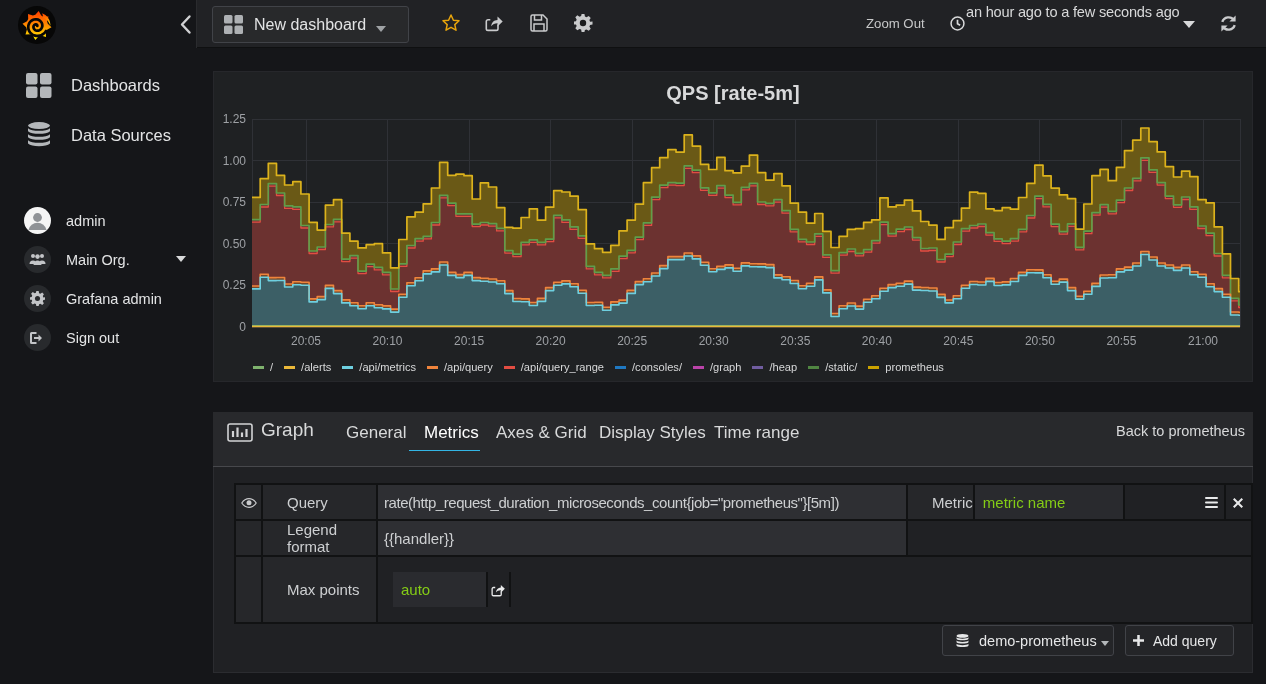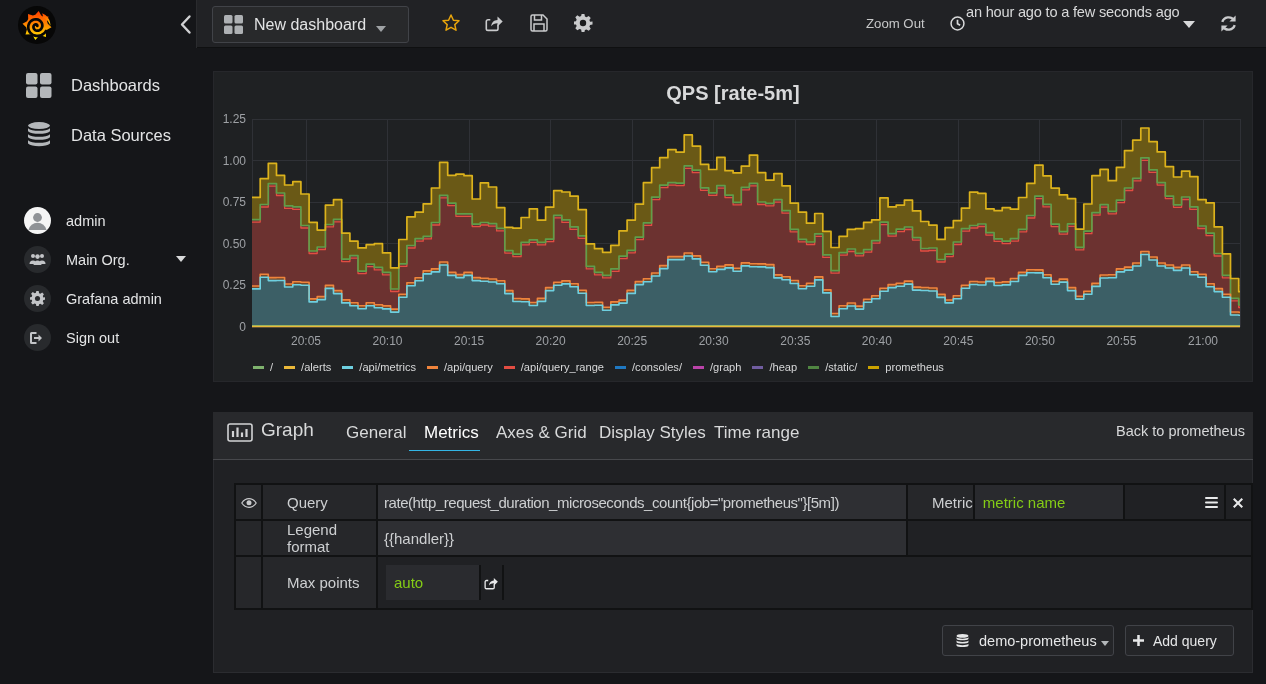--- a/index.html
+++ b/index.html
@@ -16,21 +16,21 @@
 .sidebar{position:absolute;left:0;top:49px;width:208px;height:635px;background:#151619}
 .sideitem{position:absolute;display:flex;align-items:center;color:#e3e4e5}
 .circ{width:27px;height:27px;border-radius:50%;display:flex;align-items:center;justify-content:center}
 .content{position:absolute;left:208px;top:49px;width:1058px;height:635px;background:#151619}
 .panel1{position:absolute;left:213px;top:71px;width:1040px;height:311px;background:#1f2123;box-shadow:inset 0 0 0 1px #26272b}
 .ptitle{position:absolute;left:0;top:11px;width:1040px;text-align:center;font-weight:bold;font-size:20px;color:#d8d9da}
 .legend{position:absolute;left:40px;top:290px;display:flex;font-size:11.1px;color:#d8d9da}
 .li{display:flex;align-items:center;margin-right:11px}
 .li i{display:inline-block;width:11px;height:3px;margin-right:6px}
 .panel2{position:absolute;left:213px;top:412px;width:1040px;height:261px;background:#202124;box-shadow:inset 0 0 0 1px #2b2c30}
-.p2head{position:absolute;left:0;top:0;width:1040px;height:48px;background:#28292c;border-bottom:1px solid #47484c}
+.p2head{position:absolute;left:0;top:0;width:1040px;height:55px;background:#28292c;border-bottom:1px solid #47484c}
 .gicon{position:absolute;left:14px;top:11px}
 .gtitle{position:absolute;left:48px;top:7px;font-size:19px;color:#d8d9da}
 .tab{position:absolute;top:11px;font-size:17px;color:#d8d9da}
 .tabu{position:absolute;left:196px;top:38px;width:71px;height:1px;background:#33b5e5}
 .backlink{position:absolute;right:8px;top:11px;font-size:14.5px;color:#d8d9da}
 table.qt{position:absolute;left:21px;top:71px;border-collapse:collapse;table-layout:fixed}
 table.qt td{border:2px solid #111213;height:36px;font-size:15px;color:#cdcfd1;padding:0}
 table.qt td.lab{padding-left:24px}
 table.qt td.inp{padding-left:6px}
 td.lab{background:#26272a;padding-left:6px}
@@ -282,21 +282,21 @@
 </tr>
 <tr>
 <td class="eye"></td>
 <td class="lab">Legend format</td>
 <td class="inp">{{handler}}</td>
 <td class="dark" colspan="4"></td>
 </tr>
 <tr>
 <td class="eye"></td>
 <td class="lab">Max points</td>
-<td class="dark" colspan="5" style="padding:8px">
+<td class="dark" colspan="5" style="padding:15px">
             <div style="display:flex;height:35px;align-items:stretch">
 <div class="inp" style="width:95px;background:#2a2b2f;display:flex;align-items:center;border-right:2px solid #111213;padding-left:8px">
                 <span class="ph">auto</span>
               </div>
 <div style="width:23px;display:flex;align-items:center;justify-content:center;border-right:2px solid #111213">
                 <svg width="15" height="14" viewBox="0 0 19 18">
                   <path d="M13 10.5v4.2a1.7 1.7 0 0 1-1.7 1.7H3a1.7 1.7 0 0 1-1.7-1.7V7.5A1.7 1.7 0 0 1 3 5.8h2.3" fill="none" stroke="#e8e9ea" stroke-width="1.7"></path>
                   <path d="M6.2 12.3c.3-4 2.6-6.1 6.3-6.4V2.6l5.2 4.9-5.2 5v-3.3c-2.9.1-4.8 1-6.3 3.1z" fill="#e8e9ea"></path>
                 </svg>
               </div>

